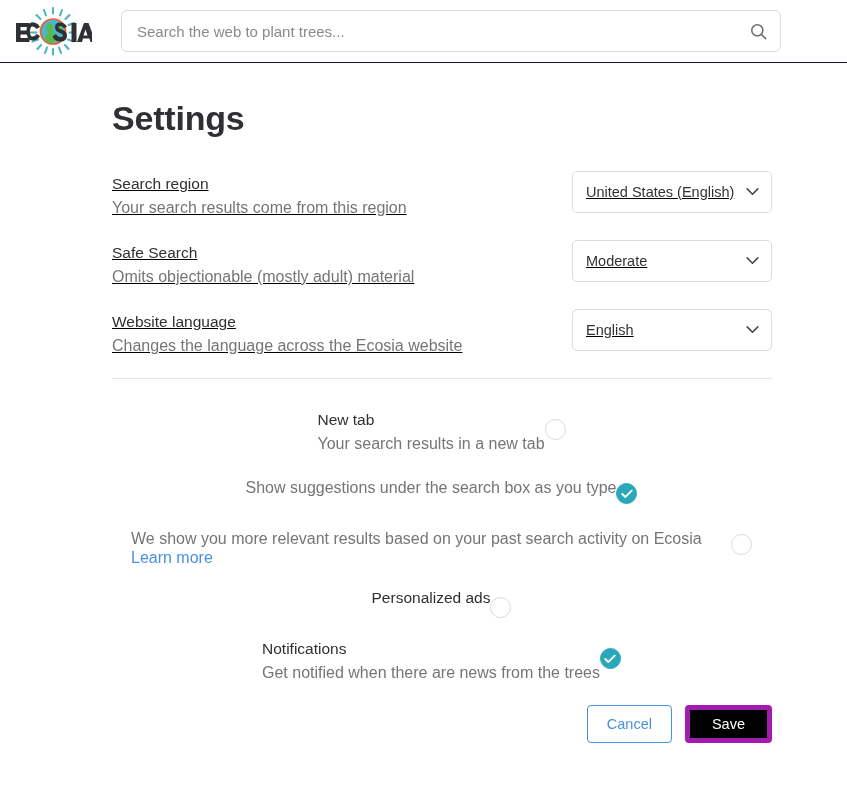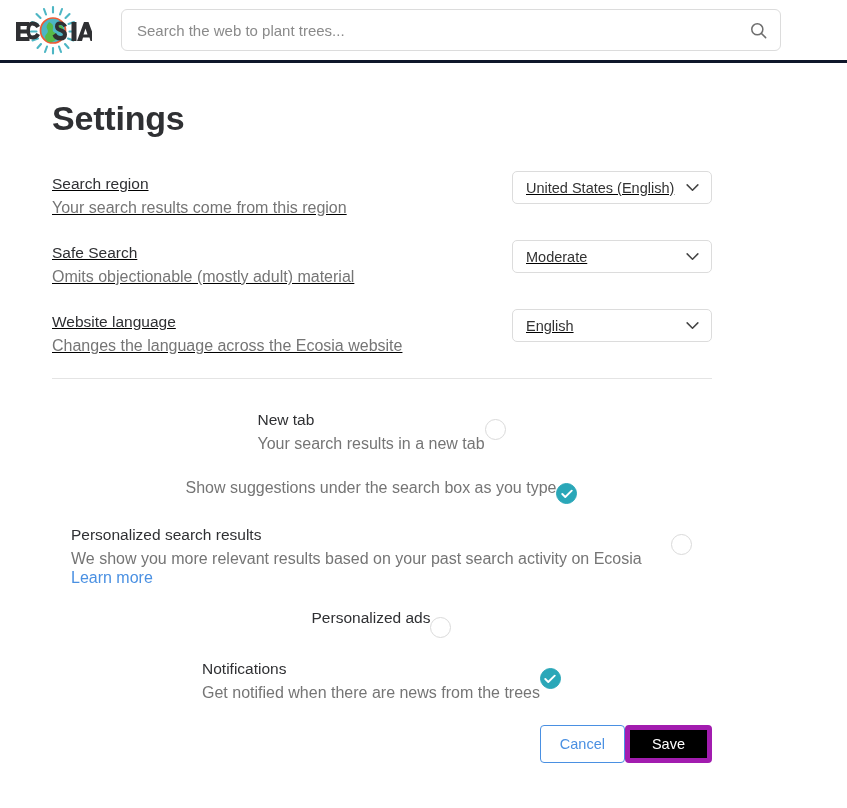--- a/index.html
+++ b/index.html
@@ -9,21 +9,21 @@
     height: 808px;
     background: #ffffff;
     font-family: "Liberation Sans", sans-serif;
     -webkit-font-smoothing: antialiased;
   }
 
   
   .header {
     height: 63px;
     width: 847px;
-    border-bottom: 3px solid #0f172a;
+    border-bottom: 1px solid #0f172a;
     display: flex;
     align-items: center;
     background: #fff;
   }
 
   .logo {
     margin-left: 14px;
     width: 78px;
     height: 52px;
     flex: 0 0 auto;
@@ -62,21 +62,21 @@
     background: transparent;
     cursor: pointer;
     display: flex;
     align-items: center;
     justify-content: center;
   }
 
   
   .content {
     width: 847px;
-    padding-left: 52px;
+    padding-left: 112px;
     padding-right: 79px;
     margin-top: 36px;
   }
 
   .page-title {
     font-size: 34px;
     font-weight: bold;
     color: #2f3033;
     letter-spacing: -0.2px;
     margin-top: 36px;
@@ -112,21 +112,21 @@
     text-decoration: none;
   }
 
   
   .select-row { margin-bottom: 23px; text-decoration: underline; }
   .select-row .row-text { padding-top: 3px; }
 
   .select-box {
     position: relative;
     width: 200px;
-    height: 33px;
+    height: 42px;
     flex: 0 0 auto;
     border: 1px solid #dcdcdc;
     border-radius: 5px;
     background: #fff;
     display: flex;
     align-items: center;
   }
 
   .select-box select {
     -webkit-appearance: none;
@@ -193,20 +193,21 @@
   }
 
   .check .tick { display: none; }
   .check.on .tick { display: block; }
 
   
   .actions {
     width: 660px;
     display: flex;
     justify-content: flex-end;
+    gap: 13px;
     margin-top: 23px;
   }
 
   .btn {
     font-family: "Liberation Sans", sans-serif;
     font-size: 14.5px;
     height: 38px;
     border-radius: 4px;
     cursor: pointer;
     padding: 0 19px;
@@ -338,21 +339,20 @@
           <div class="row-desc"><span>Show suggestions under the search box as you type</span></div>
         </div>
         <div class="check on" role="checkbox" aria-checked="true">
           <svg class="tick" width="12" height="10" viewBox="0 0 14 11" fill="none" stroke="#ffffff" stroke-width="2.2" stroke-linecap="round" stroke-linejoin="round">
             <polyline points="1.5,5.5 5,9 12.5,1.6"></polyline>
           </svg>
         </div>
       </div>
       <div class="toggle-row">
         <div class="row-text">
-          <div class="row-title">Personalized search results</div>
           <div class="row-desc"><span>We show you more relevant results based on your past search activity on Ecosia</span> <a href="#">Learn more</a></div>
         </div>
         <div class="check" role="checkbox" aria-checked="false"></div>
       </div>
       <div class="toggle-row">
         <div class="row-text">
           <div class="row-title">Personalized ads</div>
         </div>
         <div class="check" role="checkbox" aria-checked="false"></div>
       </div>

